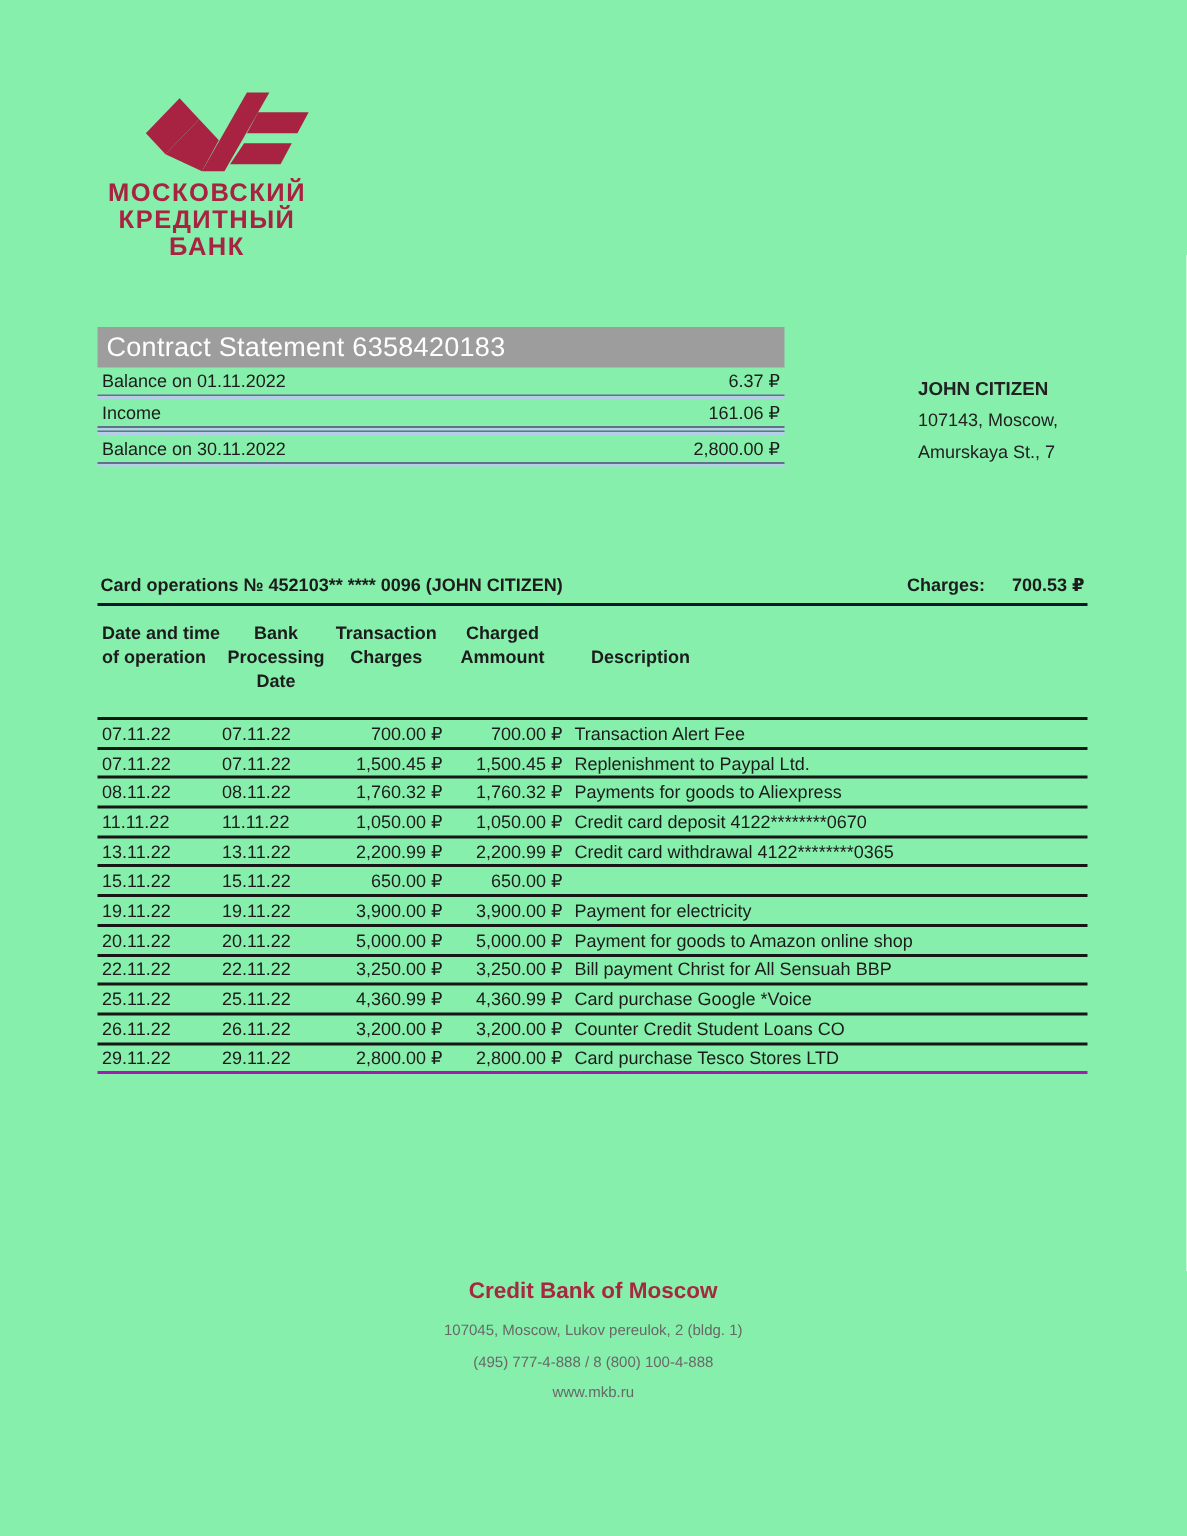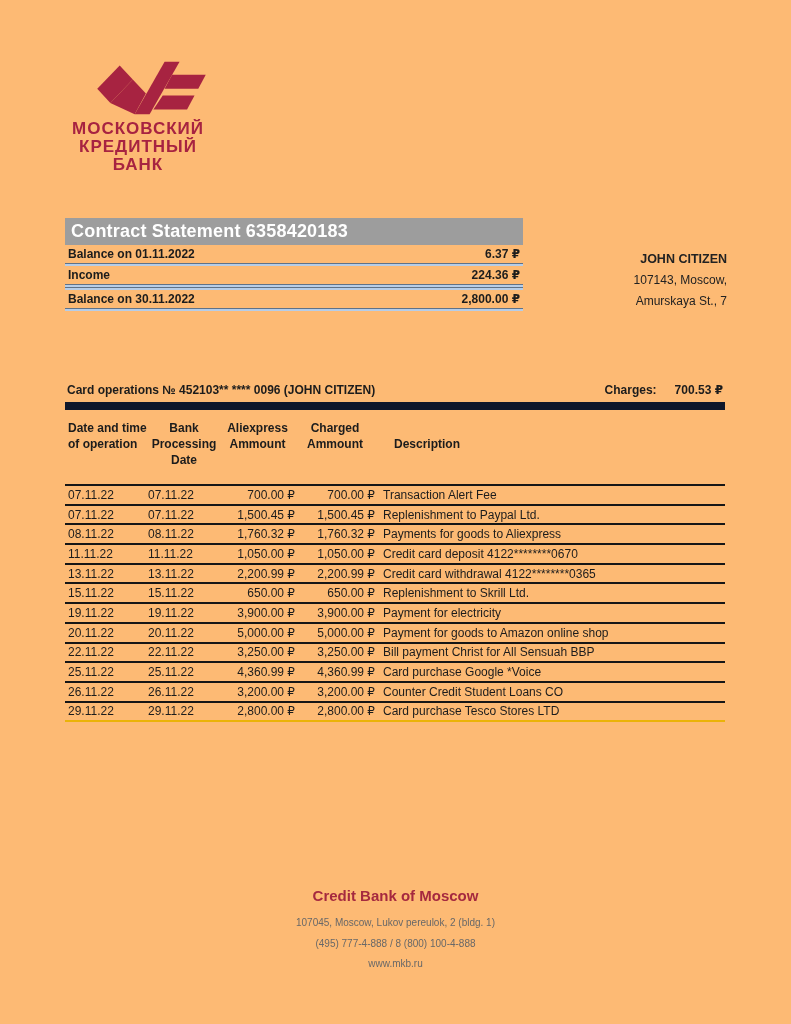--- a/index.html
+++ b/index.html
@@ -1,61 +1,61 @@
 <!DOCTYPE html>
 <html><head>
 <meta charset="utf-8">
 <style>
   * { margin:0; padding:0; box-sizing:border-box; }
   html,body { background:#ffffff; }
   body { font-family:"Liberation Sans","DejaVu Sans",sans-serif; color:#1c1c1c; }
-  .page { position:relative; width:791px; height:1024px; background:#fdba74; overflow:hidden; }
+  .page { position:relative; width:791px; height:1024px; background:#86efac; overflow:hidden; }
 
   
   .logo-block { position:absolute; left:62px; top:58px; width:152px; }
   .logo-symbol { display:block; margin-left:32px; }
   .logo-text { margin-top:4px; text-align:center; color:#a72341; font-weight:bold;
                font-size:17px; line-height:18px; letter-spacing:1px; }
 
   
-  .stmt { position:absolute; left:65px; top:218px; width:458px;font-weight:bold; }
+  .stmt { position:absolute; left:65px; top:218px; width:458px; }
   .stmt-title { height:27px; line-height:27px; background:#9d9d9d; color:#ffffff;
                 font-size:18px; padding-left:6px; letter-spacing:0.2px; }
   .stmt-row { display:grid; grid-template-columns:1fr 143px; align-items:center;
               height:18px; font-size:12px; padding:0 3px 0 3px; }
   .stmt-row .rt { display:flex; justify-content:space-between; align-items:flex-start; }
   .stmt-sep { height:3px; background:linear-gradient(to bottom,#5f7288 0%,#5f7288 34%,#b6cde8 34%,#b6cde8 100%); }
 
   
-  .customer { position:absolute; left:612px; top:249px; width:115px; text-align:right;
+  .customer { position:absolute; left:612px; top:249px; width:115px; text-align:left;
               font-size:12px; line-height:21px; color:#222; }
   .customer .name { font-weight:bold; font-size:12.5px; }
 
   
   .cardops { position:absolute; left:65px; top:383px; width:660px; }
   .cardops-head { display:flex; justify-content:space-between; align-items:center;
                   font-size:12px; font-weight:bold; padding:0 2px 5px 2px;
-                  border-bottom:8px solid #0f172a;gap:28px; }
+                  border-bottom:2px solid #0f172a;gap:28px; }
   .cardops-head .charges { display:flex; gap:18px; }
   .txn-grid { display:grid; grid-template-columns:83px 72px 75px 80px 1fr; }
   .txn-colheads { font-size:12px; font-weight:bold; line-height:16px;
                   padding:10px 0 16px 0; }
   .txn-colheads .c1 { padding-left:3px; }
   .txn-colheads .c2, .txn-colheads .c3, .txn-colheads .c4 { text-align:center; }
   .txn-colheads .c5 { padding-left:8px; align-self:center;margin-left:11px; }
-  .txn-body { border-bottom:2px solid #eab308; }
+  .txn-body { border-bottom:2px solid #a21caf; }
   .txn-row { border-top:2px solid #161616; height:19.7px; align-items:center;
              font-size:12px; }
   .txn-row .c1 { padding-left:3px; }
   .txn-row .c2 { text-align:left; }
   .txn-row .c3, .txn-row .c4 { text-align:right; }
   .txn-row .c5 { padding-left:8px; }
 
   
-  .footer { position:absolute; left:0; top:887px; width:791px; text-align:center; }
+  .footer { position:absolute; left:0; top:852px; width:791px; text-align:center; }
   .footer .bank-name { color:#a5293f; font-weight:bold; font-size:15px; margin-bottom:9px; }
   .footer .line { color:#686868; font-size:10px; line-height:20.5px; }
 </style>
 </head>
 <body>
 
 <div class="page">
 
   <div class="logo-block">
     <svg class="logo-symbol" width="115" height="58" viewBox="0 0 120 62" xmlns="http://www.w3.org/2000/svg">
@@ -83,21 +83,21 @@
       <span></span>
       <span>6.37 ₽</span>
     </span>
   </div>
   <div class="stmt-sep"></div>
 
   <div class="stmt-row">
     <span>Income</span>
     <span class="rt">
       <span></span>
-      <span>224.36 ₽</span>
+      <span>161.06 ₽</span>
     </span>
   </div>
   <div class="stmt-sep"></div>
 
   <div class="stmt-sep"></div>
 
   <div class="stmt-row">
     <span>Balance on 30.11.2022</span>
     <span class="rt">
       <span></span>
@@ -118,21 +118,21 @@
     <div class="cardops-head">
       <span>Card operations № 452103** **** 0096  (JOHN CITIZEN)</span>
       <span class="charges">
         <span>Charges:</span>
         <span>700.53 ₽</span>
       </span>
     </div>
     <div class="txn-grid txn-colheads">
       <div class="c1">Date and time of operation</div>
       <div class="c2">Bank Processing Date</div>
-      <div class="c3">Aliexpress Ammount</div>
+      <div class="c3">Transaction Charges</div>
       <div class="c4">Charged Ammount</div>
       <div class="c5">Description</div>
     </div>
     <div class="txn-body">
   <div class="txn-grid txn-row">
     <span class="c1">07.11.22</span>
     <span class="c2">07.11.22</span>
     <span class="c3">700.00 ₽</span>
     <span class="c4">700.00 ₽</span>
     <span class="c5">Transaction Alert Fee</span>
@@ -168,21 +168,20 @@
     <span class="c3">2,200.99 ₽</span>
     <span class="c4">2,200.99 ₽</span>
     <span class="c5">Credit card withdrawal 4122********0365</span>
   </div>
 
   <div class="txn-grid txn-row">
     <span class="c1">15.11.22</span>
     <span class="c2">15.11.22</span>
     <span class="c3">650.00 ₽</span>
     <span class="c4">650.00 ₽</span>
-    <span class="c5">Replenishment to Skrill Ltd.</span>
   </div>
 
   <div class="txn-grid txn-row">
     <span class="c1">19.11.22</span>
     <span class="c2">19.11.22</span>
     <span class="c3">3,900.00 ₽</span>
     <span class="c4">3,900.00 ₽</span>
     <span class="c5">Payment for electricity</span>
   </div>
 

